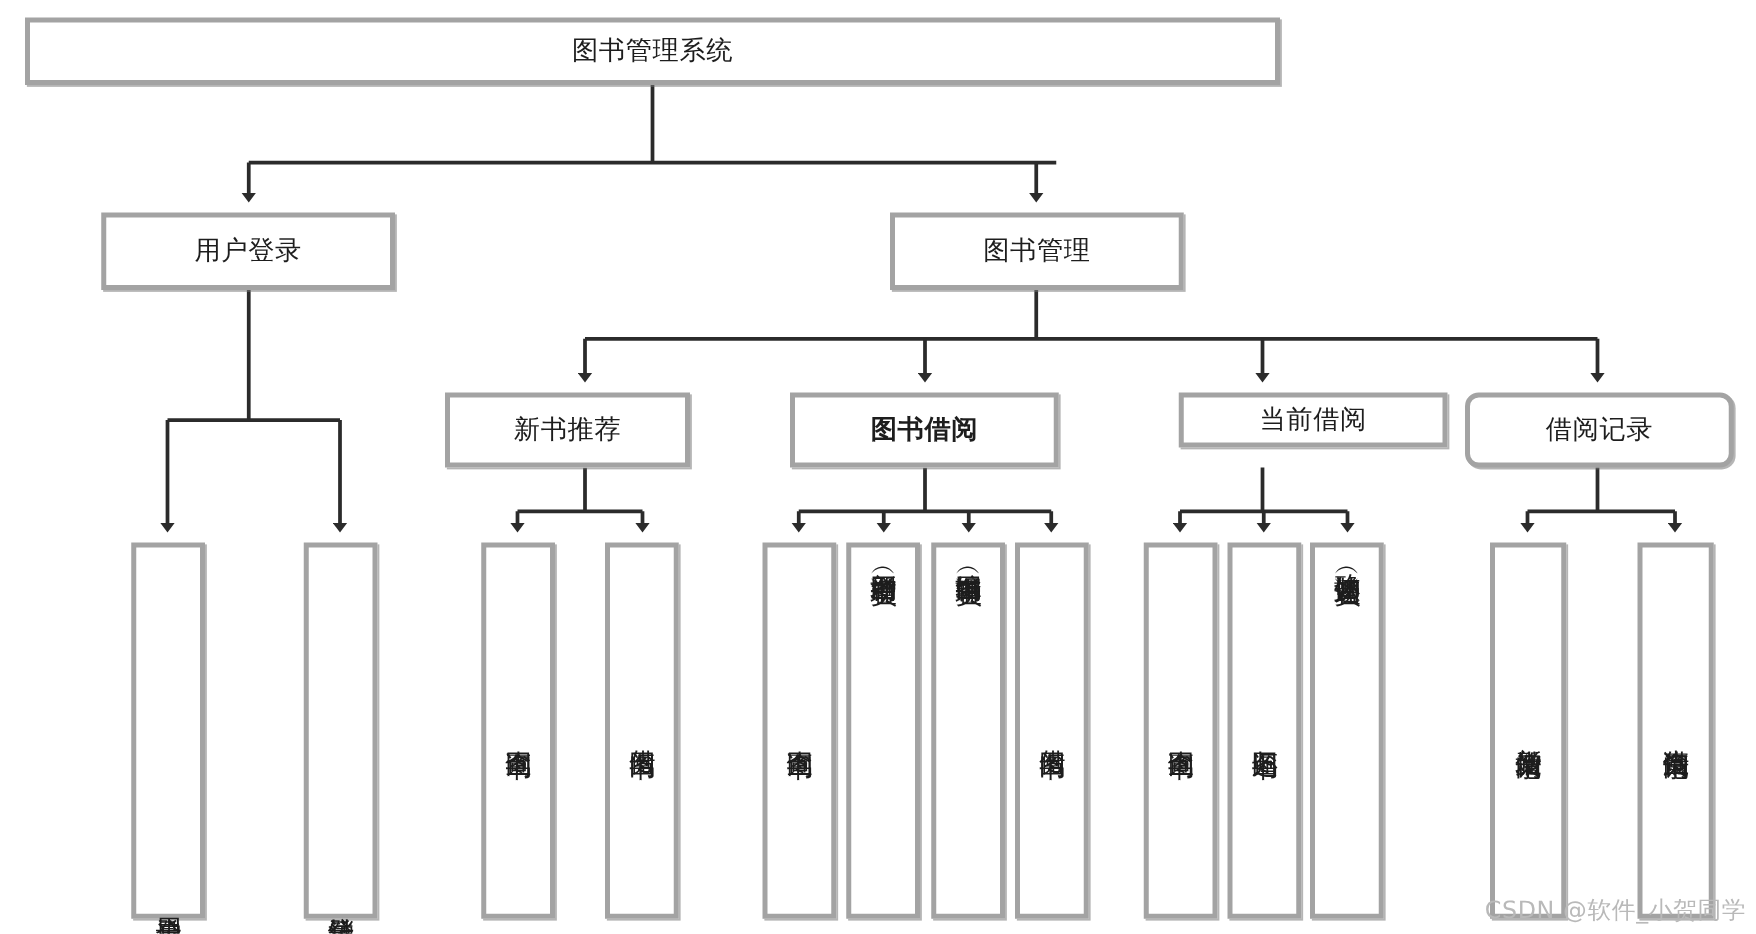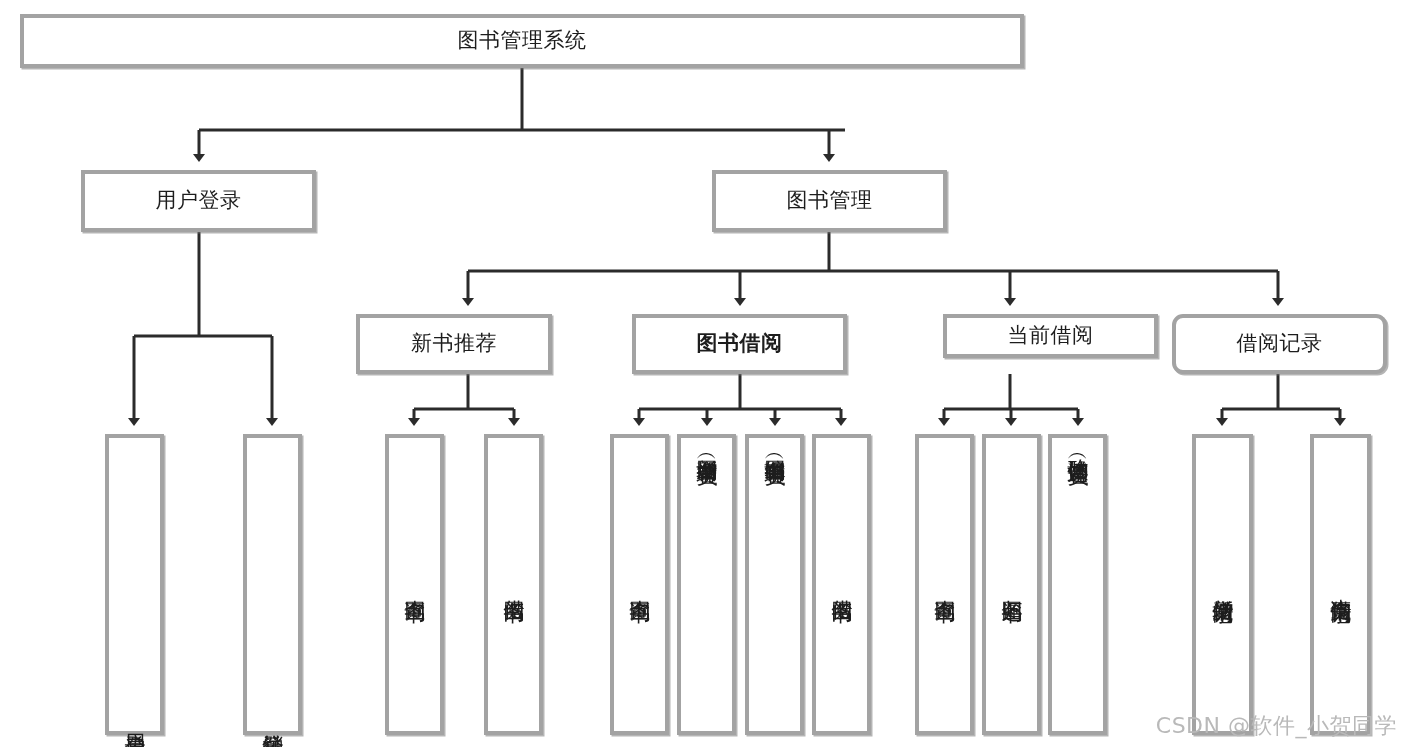--- a/index.html
+++ b/index.html
@@ -60,21 +60,21 @@
   }
   .node.vert.align-bottom {
     align-items: flex-end;
   }
   .node.vert.align-top .label { padding-top: 4px; }
   .node.vert.align-bottom .label { padding-bottom: 10px; }
   #watermark {
     position: absolute;
     right: 8px;
     bottom: 6px;
-    font-size: 22px;
+    font-size: 19px;
     color: #b9b9b9;
     letter-spacing: 0.5px;
     white-space: nowrap;
     user-select: none;
   }
 </style>
 </head>
 <body>
 
 <div id="canvas">

